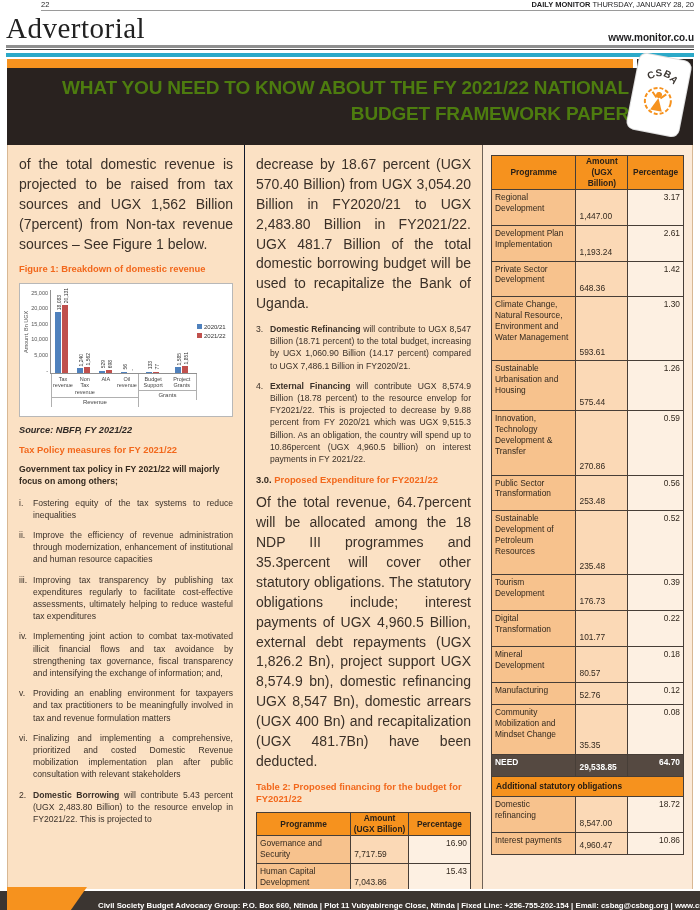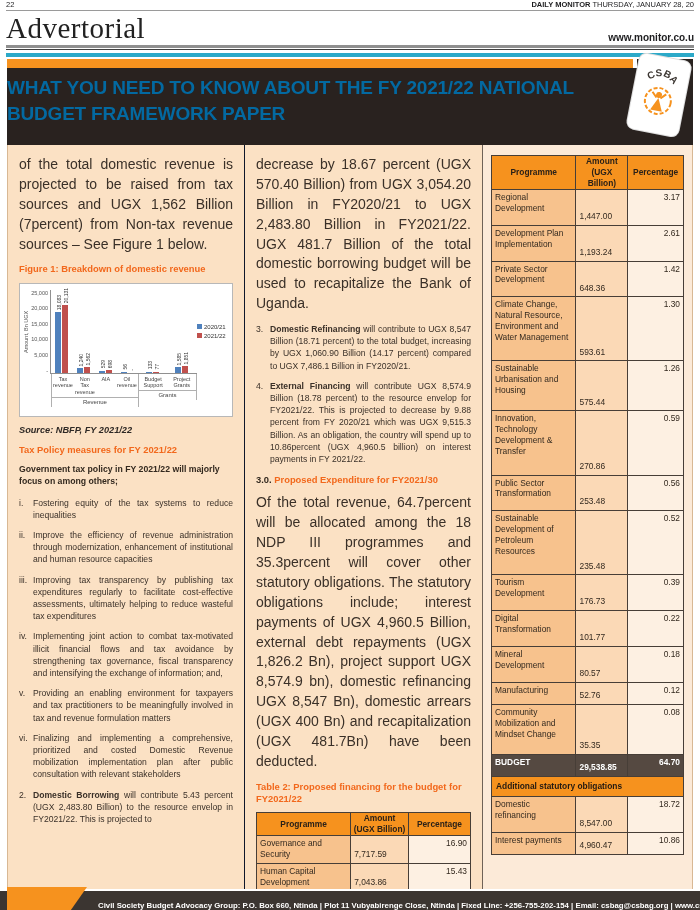--- a/index.html
+++ b/index.html
@@ -17,36 +17,36 @@
     --footer:#3b3531;
     --teal:#2ca9c8;
   }
   *{box-sizing:border-box;}
   html,body{margin:0;padding:0;width:700px;height:910px;overflow:hidden;background:#fff;
     font-family:"Liberation Sans",sans-serif;color:var(--ink);}
 
   
   .masthead{padding:1px 6px 0;}
   .mast-top{display:flex;justify-content:space-between;align-items:flex-end;font-size:7.5px;
-    color:#1d1d1f;border-bottom:1px solid #9a9a9a;padding-bottom:1px;height:10px;overflow:hidden;}
+    color:#1d1d1f;border-bottom:1px solid #9a9a9a;padding-bottom:1px;height:10px;overflow:hidden;margin-left:35px;}
   .mast-top b{font-weight:bold;}
   .mast-main{display:flex;justify-content:space-between;align-items:flex-end;height:32px;}
   .advertorial{font-family:"Liberation Serif",serif;font-weight:normal;font-size:29px;
     letter-spacing:.5px;color:#222;line-height:1;}
   .site{font-size:10px;font-weight:bold;color:#1d1d1f;}
   .rule-a{height:3px;background:#8f8f8f;margin-top:2px;}
   .rule-b{height:1px;background:#3f3f3f;margin-top:1px;}
   .rule-teal{height:4px;background:var(--teal);margin-top:3px;}
 
   
   .banner{position:relative;margin:2px 7px 0;height:86px;}
   .banner-strip{position:absolute;top:0;left:0;width:calc(100% - 60px);height:9px;background:var(--orange);}
   .banner-corner{position:absolute;top:0;right:0;width:56px;height:9px;background:var(--banner);}
   .banner-dark{position:absolute;top:9px;left:0;right:0;bottom:0;background:var(--banner);}
-  .banner-title{position:absolute;top:16px;left:0;right:64px;text-align:left;color:#0369a1;
+  .banner-title{position:absolute;top:16px;left:0;right:64px;text-align:right;color:#4d7c0f;
     font-weight:bold;font-size:19px;line-height:1.35;letter-spacing:-.2px;}
   .logo-card{position:absolute;top:-2px;right:8px;width:52px;height:76px;background:#fff;
     border-radius:7px;transform:rotate(11deg);box-shadow:0 0 0 1px #ddd;}
 
   
   .content{display:grid;grid-template-columns:236px 238px 1fr;margin:0 7px;height:744px;
     background:var(--peach);border-left:1px solid #d8b894;border-right:1px solid #d8b894;overflow:hidden;}
   .col{padding:10px 11px 0;overflow:hidden;}
   .col-mid{border-left:1px solid #0f172a;}
   .col-right{border-left:1px solid #6f6257;background:var(--peach-light);padding:10px 8px 0;}
@@ -293,21 +293,21 @@
     <div>
         <div class="li">
           <span class="li-num">3.</span>
           <span class="li-text"><b>Domestic Refinancing</b> will contribute to UGX 8,547 Billion (18.71 percent) to the total budget, increasing by UGX 1,060.90 Billion (14.17 percent) compared to UGX 7,486.1 Billion in FY2020/21.</span>
         </div>
         <div class="li">
           <span class="li-num">4.</span>
           <span class="li-text"><b>External Financing</b> will contribute UGX 8,574.9 Billion (18.78 percent) to the resource envelop for FY2021/22. This is projected to decrease by 9.88 percent from FY 2020/21 which was UGX 9,515.3 Billion. As an obligation, the country will spend up to 10.86percent (UGX 4,960.5 billion) on interest payments in FY 2021/22.</span>
         </div>
       </div>
-    <div class="h-orange"><span class="h-num">3.0.</span> <span>Proposed Expenditure for FY2021/30</span></div>
+    <div class="h-orange"><span class="h-num">3.0.</span> <span>Proposed Expenditure for FY2021/22</span></div>
     <p class="body">Of the total revenue, 64.7percent will be allocated among the 18 NDP III programmes and 35.3percent will cover other statutory obligations. The statutory obligations include; interest payments of UGX 4,960.5 Billion, external debt repayments (UGX 1,826.2 Bn), project support UGX 8,574.9 bn), domestic refinancing UGX 8,547 Bn), domestic arrears (UGX 400 Bn) and recapitalization (UGX 481.7Bn) have been deducted.</p>
     <div class="h-orange">Table 2: Proposed financing for the budget for FY2021/22</div>
     <table class="t2 tbl-caption-gap">
       <thead>
           <tr>
             <th>Programme</th>
             <th>Amount (UGX Billion)</th>
             <th>Percentage</th>
           </tr>
         </thead>
@@ -410,21 +410,21 @@
             <td class="prog">Manufacturing</td>
             <td class="amt">52.76</td>
             <td class="pct">0.12</td>
           </tr>
           <tr>
             <td class="prog">Community Mobilization and Mindset Change</td>
             <td class="amt">35.35</td>
             <td class="pct">0.08</td>
           </tr>
           <tr class="total">
-            <td class="prog">BUDGET</td>
+            <td class="prog">NEED</td>
             <td class="amt">29,538.85</td>
             <td class="pct">64.70</td>
           </tr>
           <tr>
             <td class="band" colspan="3">Additional statutory obligations</td>
           </tr>
           <tr>
             <td class="prog">Domestic refinancing</td>
             <td class="amt">8,547.00</td>
             <td class="pct">18.72</td>

